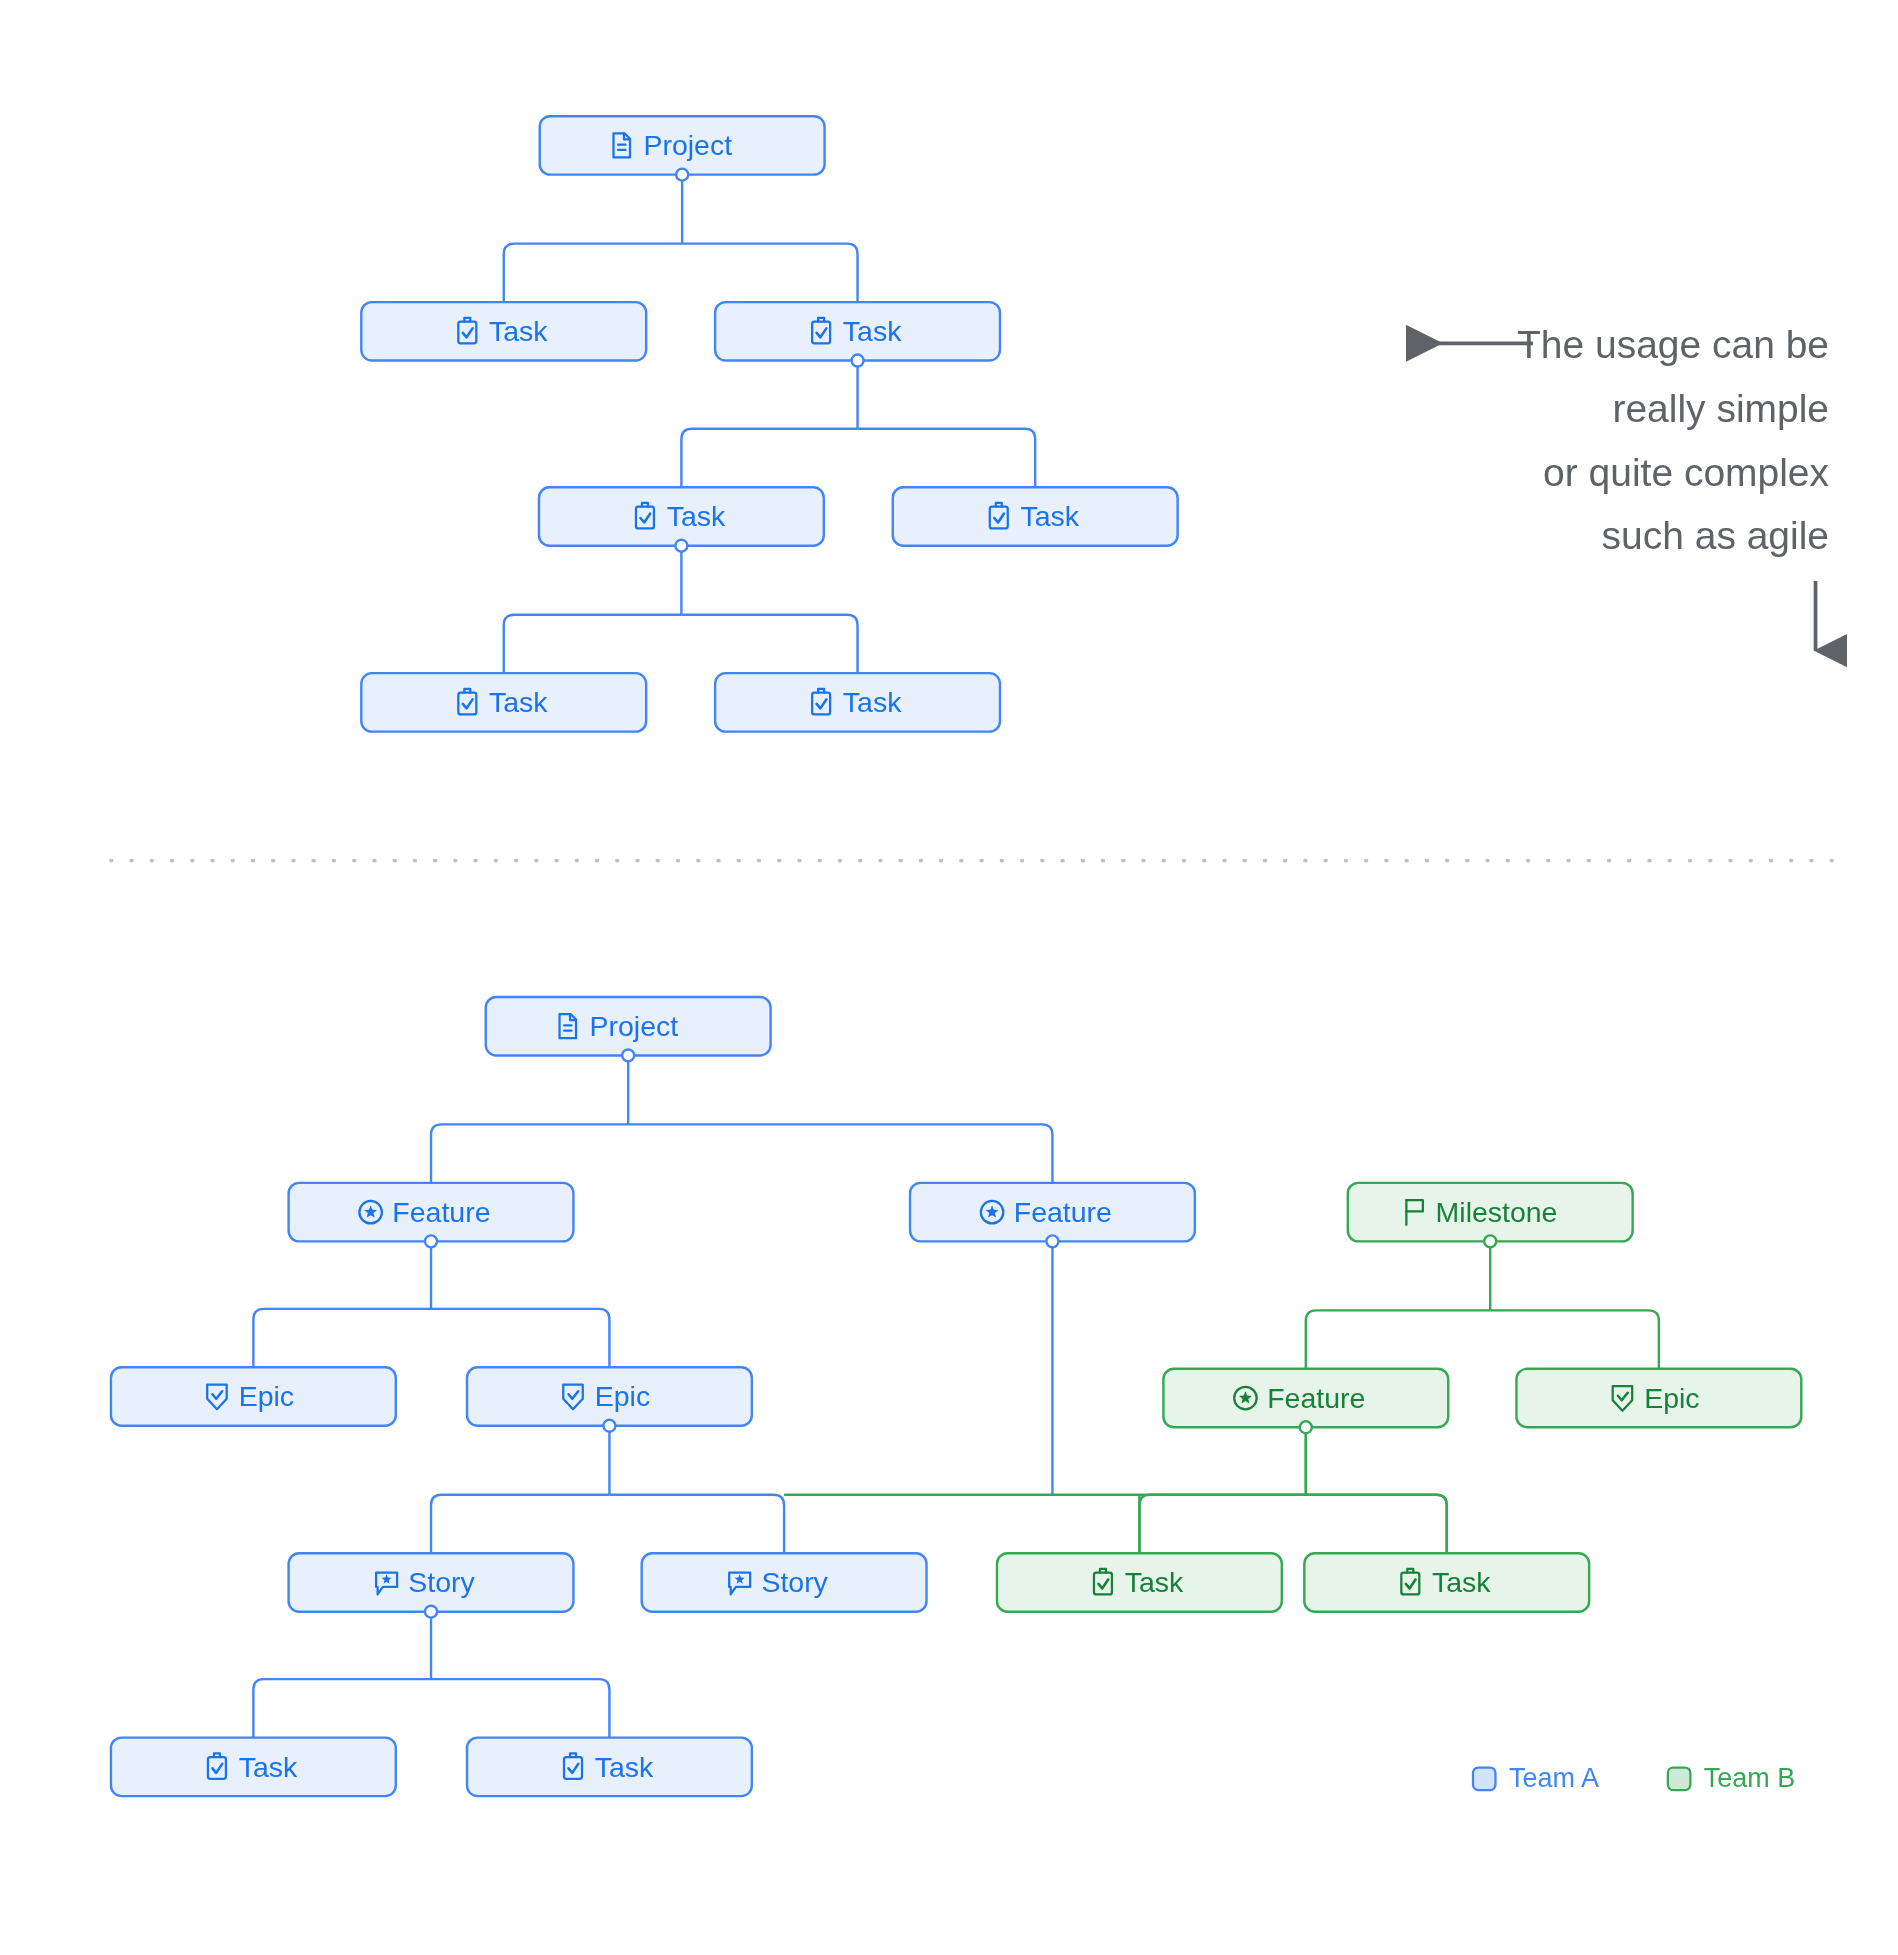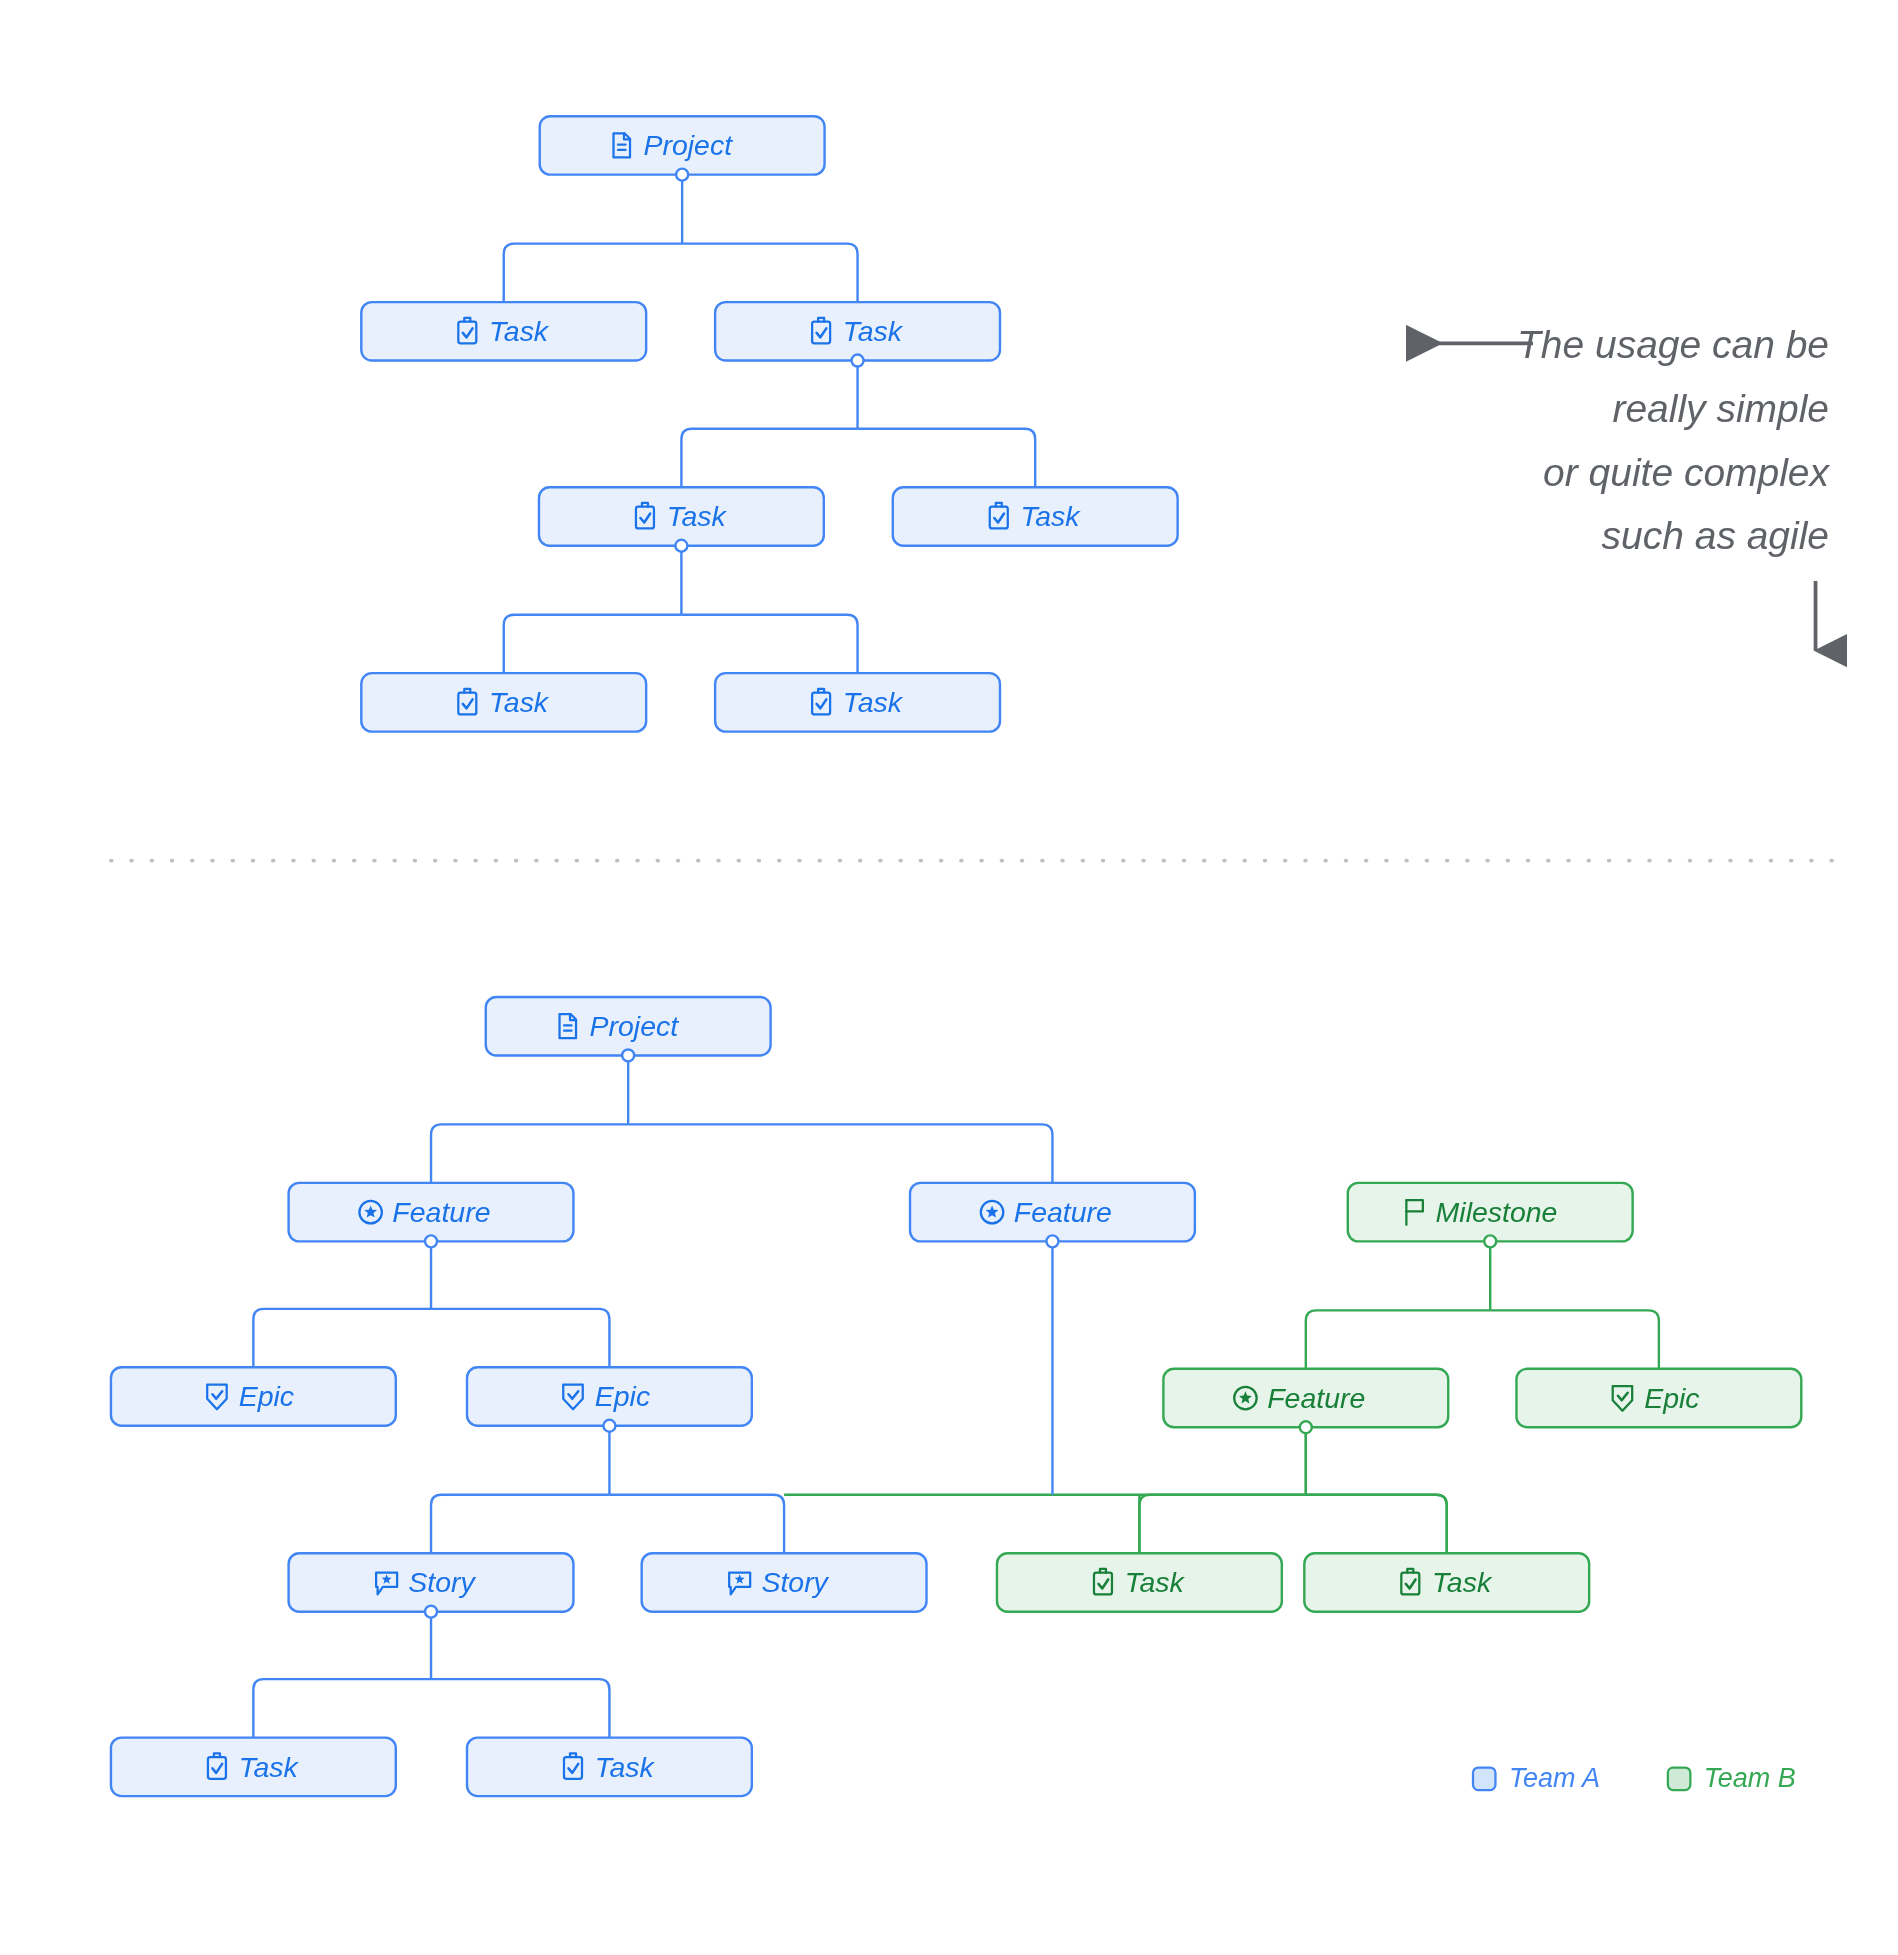--- a/index.html
+++ b/index.html
@@ -1,18 +1,18 @@
 <!DOCTYPE html>
 <html style="font-size:12px"><head>
 <meta charset="utf-8">
 <style>
   html,body{margin:0;padding:0;background:#ffffff;}
   body{width:1898px;height:1955px;position:relative;overflow:hidden;
        font-family:"Liberation Sans","DejaVu Sans",sans-serif;}
-  #stage{position:absolute;inset:0;font-style:italic;}
+  #stage{position:absolute;inset:0;}
   svg.layer{position:absolute;top:0;left:0;width:1898px;height:1955px;overflow:visible;}
   .node-label{font-family:"Liberation Sans","DejaVu Sans",sans-serif;font-size:38px;font-weight:400;}
   .legend-label{font-family:"Liberation Sans","DejaVu Sans",sans-serif;font-size:36px;}
   .anno-text{font-family:"Liberation Sans","DejaVu Sans",sans-serif;font-size:52px;fill:#5f6368;}
 </style>
 </head>
 <body>
 
 <div id="stage">
 

